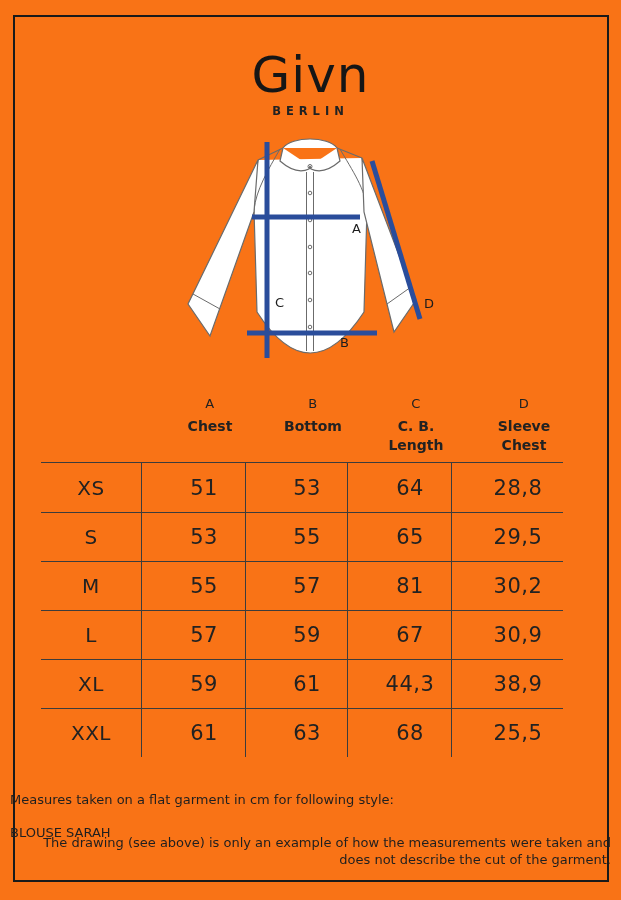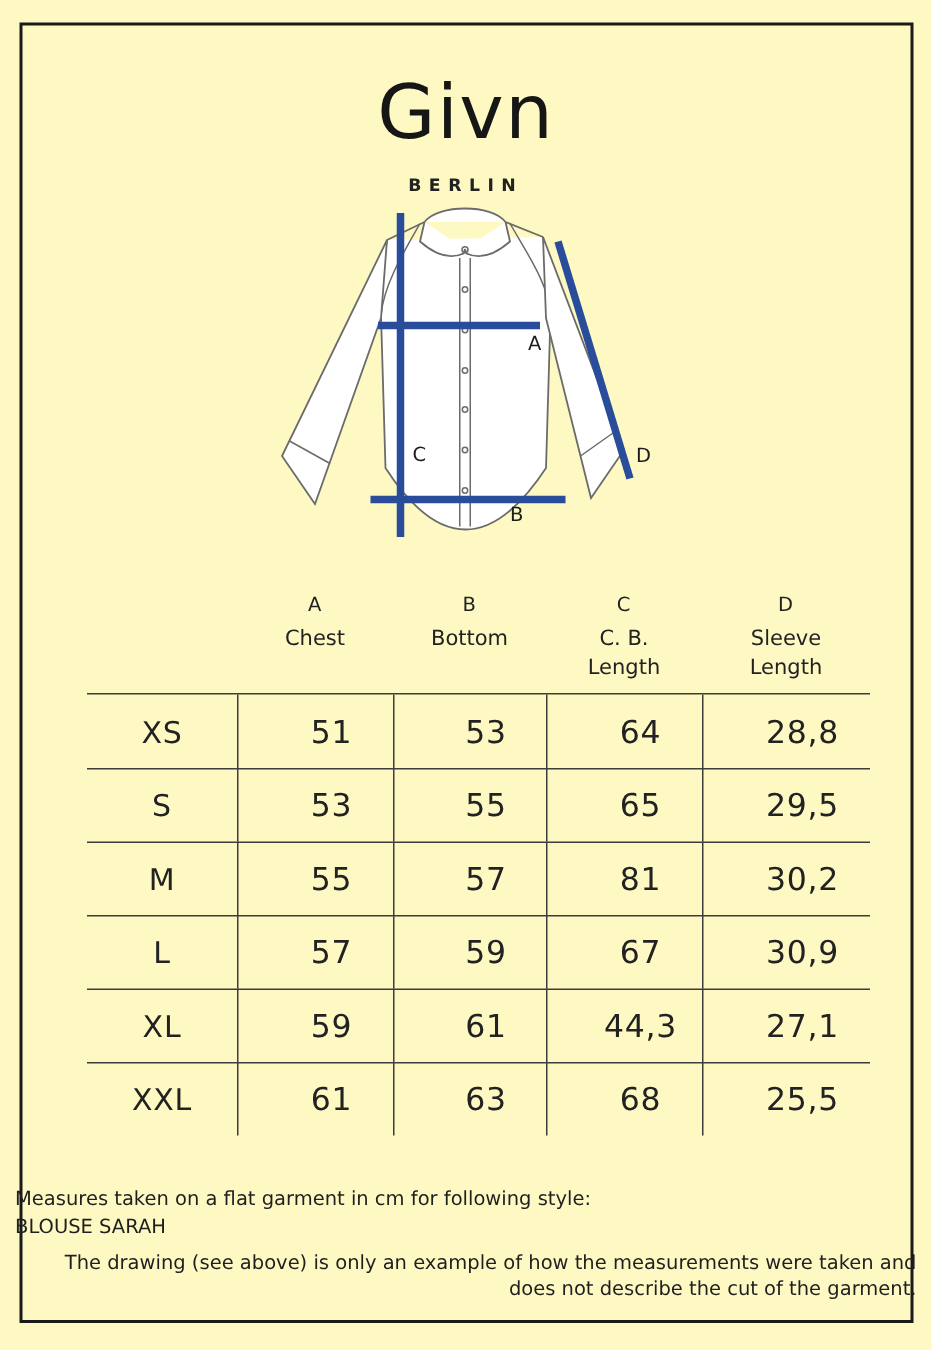--- a/index.html
+++ b/index.html
@@ -1,43 +1,43 @@
 <!DOCTYPE html>
 <html><head>
 <meta charset="utf-8">
 <style>
   html,body{margin:0;padding:0;background:#fff;}
-  .page{position:relative;width:621px;height:900px;background:#fef9c3;overflow:hidden;
+  .page{position:relative;width:621px;height:900px;background:#f97316;overflow:hidden;
         font-family:"DejaVu Sans","Liberation Sans",sans-serif;color:#1e1e1e;}
   .frame{position:absolute;left:13px;top:15px;width:596px;height:867px;
          box-sizing:border-box;border:2px solid #1a1a1a;}
   .logo{position:absolute;left:0;top:50px;width:621px;text-align:center;}
   .logo .word{font-size:50px;font-weight:500;letter-spacing:1px;color:#161616;line-height:1;}
-  .logo .city{font-size:11.5px;font-weight:700;letter-spacing:5px;color:#222;margin-top:16px;}
+  .logo .city{font-size:11.5px;font-weight:700;letter-spacing:5px;color:#222;margin-top:4px;}
   .shirt{position:absolute;left:180px;top:132px;width:260px;height:240px;}
   
   .thead{position:absolute;left:58px;top:396px;width:522px;display:grid;
          grid-template-columns:100px 104px 102px 104px 112px;}
   .thead .hcell{text-align:center;}
   .thead .letter{font-size:13px;letter-spacing:.5px;color:#222;}
-  .thead .cname{font-size:14px;margin-top:6px;line-height:1.35;white-space:pre-line;color:#222;}
+  .thead .cname{font-size:14px;margin-top:6px;line-height:1.35;white-space:pre-line;color:#222;font-weight:bold;}
   
-  .tbl{position:absolute;left:58px;top:462px;width:522px;display:grid;
+  .tbl{position:absolute;left:41px;top:462px;width:522px;display:grid;
        grid-template-columns:100px 104px 102px 104px 112px;grid-auto-rows:49px;
        border-top:1px solid #3c3c3c;}
   .row{display:contents;}
   .c{display:flex;align-items:center;justify-content:center;
      font-size:21px;letter-spacing:.5px;color:#222;}
   .c.size{font-size:20px;}
   .vl{border-left:1px solid #3c3c3c;padding-left:21px;}
   .hl{border-top:1px solid #3c3c3c;}
   
   .note{position:absolute;left:10px;top:792px;width:601px;text-align:left;
         font-size:13px;line-height:1.3;color:#1f1f1f;}
-  .style-name{margin-top:2px;}
+  .style-name{margin-top:16px;}
   .disclaimer{position:absolute;left:10px;top:835px;width:601px;text-align:right;
         font-size:13px;line-height:1.3;color:#1f1f1f;}
 </style>
 </head>
 <body>
 
 <div class="page">
   <div class="frame"></div>
 
   <div class="logo">
@@ -99,21 +99,21 @@
       <div class="cname">Bottom</div>
     </div>
     <div class="hcell">
       <div class="letter">C</div>
       <div class="cname">C. B.
 Length</div>
     </div>
     <div class="hcell">
       <div class="letter">D</div>
       <div class="cname">Sleeve
-Length</div>
+Chest</div>
     </div>
   </div>
 
   <div class="tbl">
     <div class="row">
       <div class="c size">XS</div>
       <div class="c vl">51</div>
       <div class="c vl">53</div>
       <div class="c vl">64</div>
       <div class="c vl">28,8</div>
@@ -137,21 +137,21 @@
       <div class="c vl hl">57</div>
       <div class="c vl hl">59</div>
       <div class="c vl hl">67</div>
       <div class="c vl hl">30,9</div>
     </div>
     <div class="row">
       <div class="c size hl">XL</div>
       <div class="c vl hl">59</div>
       <div class="c vl hl">61</div>
       <div class="c vl hl">44,3</div>
-      <div class="c vl hl">27,1</div>
+      <div class="c vl hl">38,9</div>
     </div>
     <div class="row">
       <div class="c size hl">XXL</div>
       <div class="c vl hl">61</div>
       <div class="c vl hl">63</div>
       <div class="c vl hl">68</div>
       <div class="c vl hl">25,5</div>
     </div>
   </div>
 

